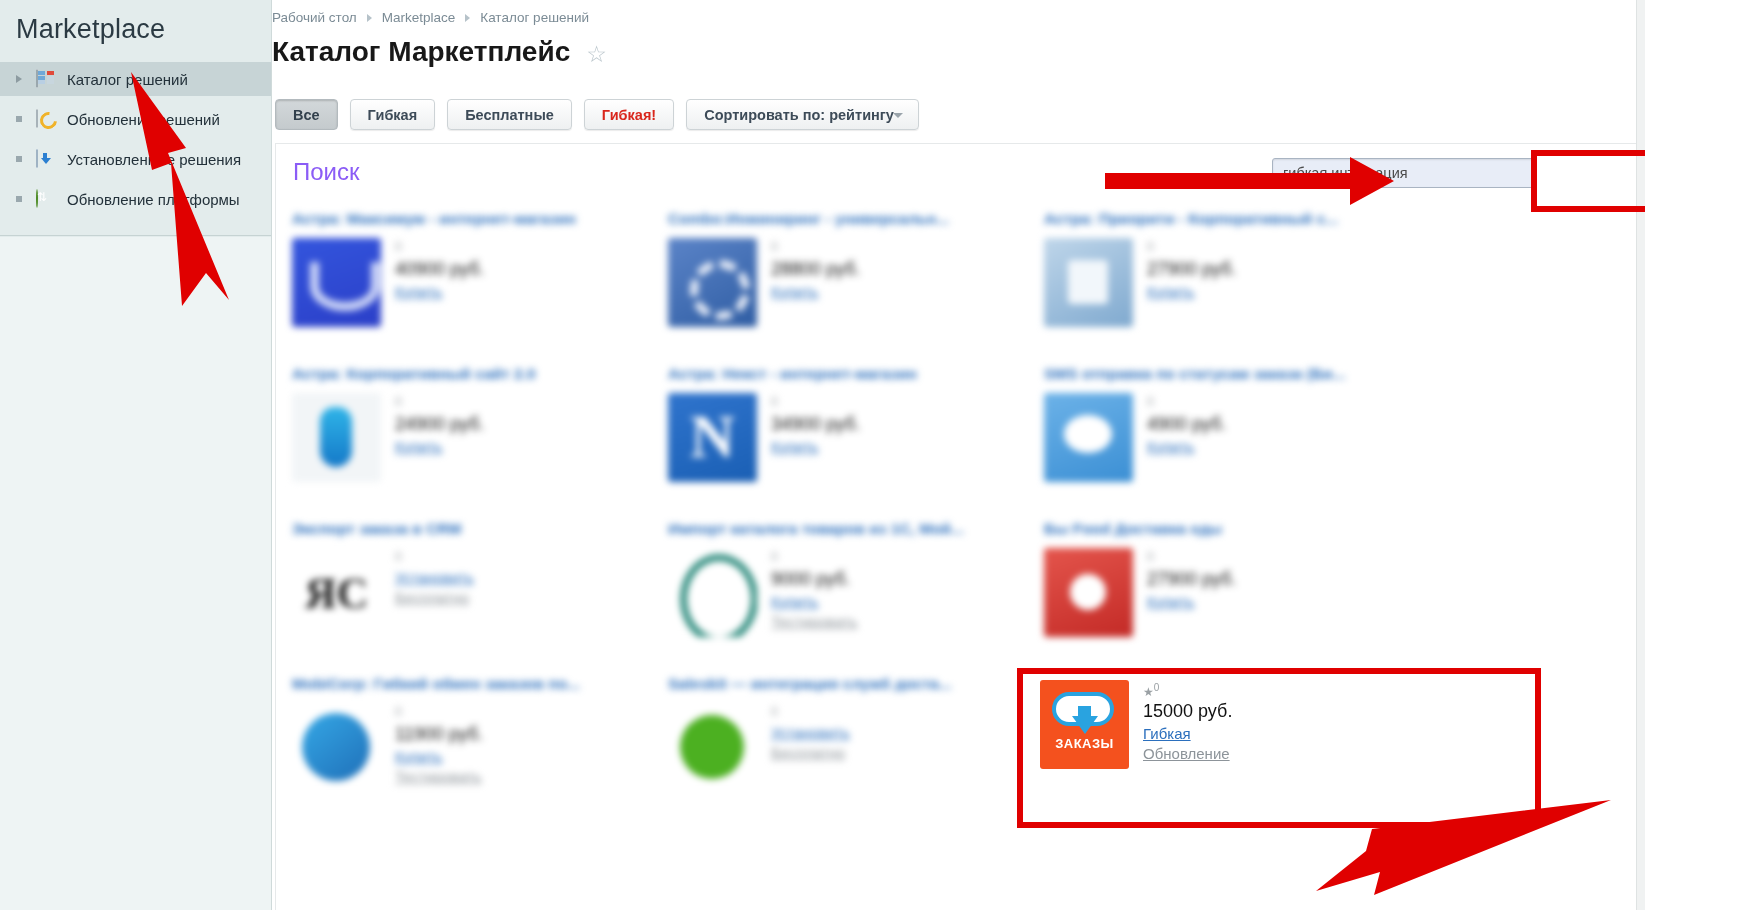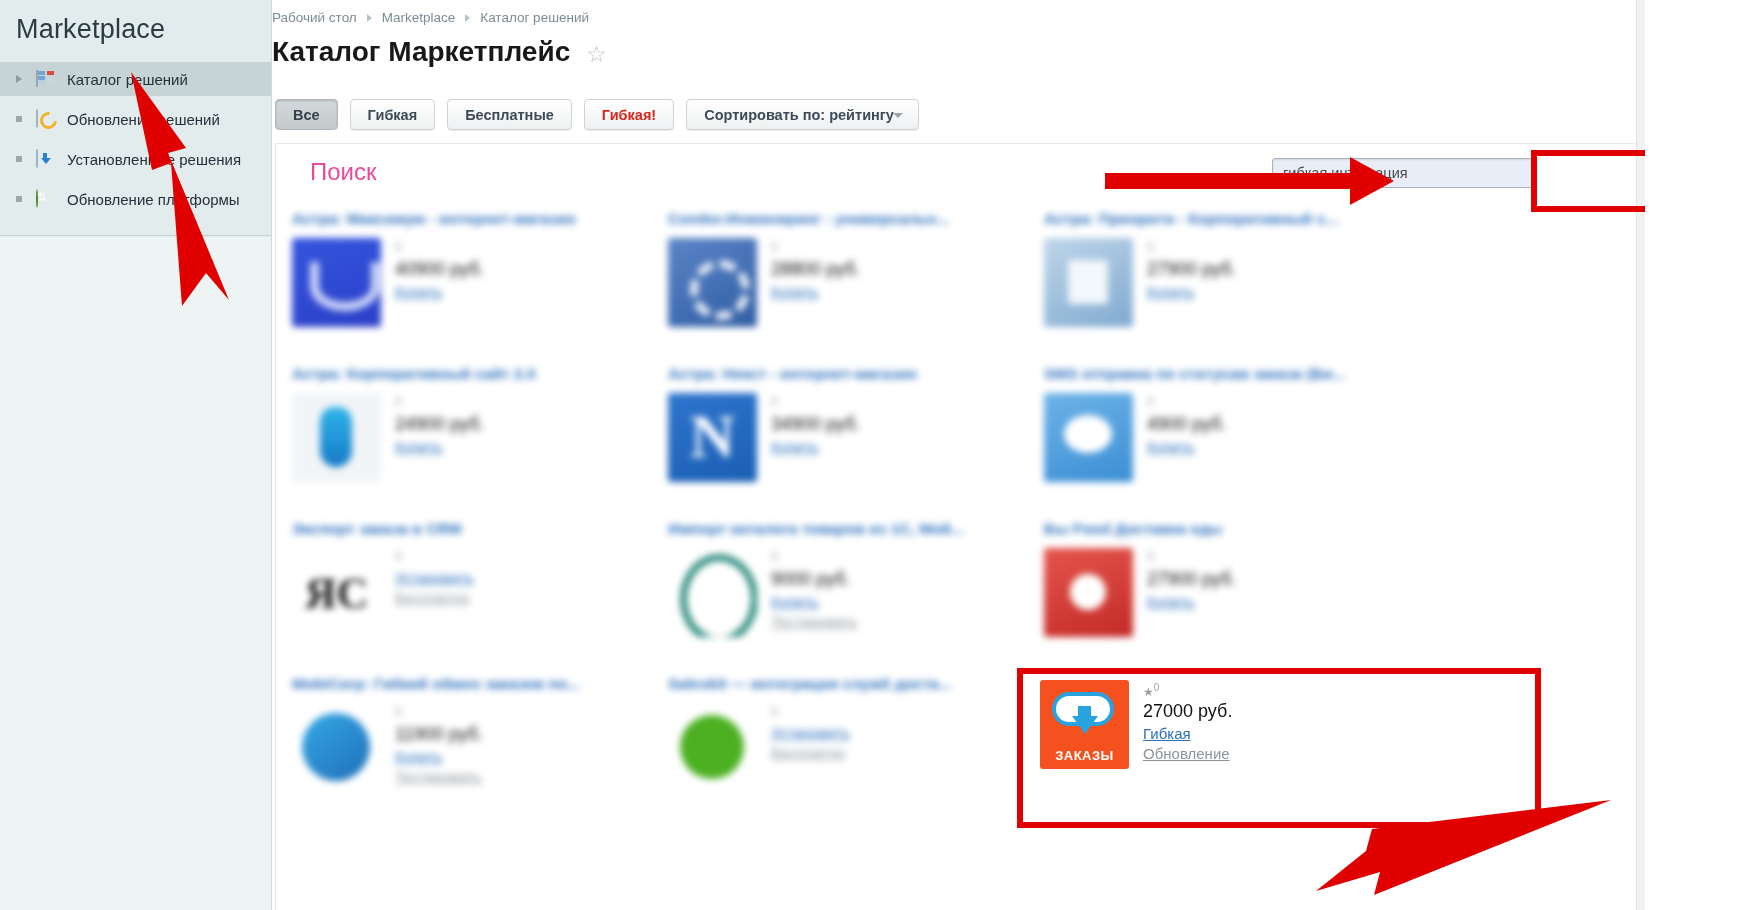--- a/index.html
+++ b/index.html
@@ -264,23 +264,23 @@
     border: 1px solid #e6e9ea;
     border-bottom: none;
   }
   #search-header {
     position: absolute;
     left: 0; top: 0;
     width: 1438px; height: 66px;
   }
   #search-label {
     position: absolute;
-    left: 34px; top: 14px;
+    left: 17px; top: 14px;
     font-size: 24px;
-    color: #ec4899;
+    color: #8b5cf6;
   }
   #search-input {
     position: absolute;
     left: 996px; top: 14px;
     width: 263px; height: 30px;
     background: #e8edf7;
     border: 1px solid #a9b4c2;
     border-radius: 3px;
     box-shadow: inset 0 1px 2px rgba(0,0,0,.10);
     font-size: 14.5px;
@@ -450,21 +450,21 @@
     border-left: 13px solid transparent;
     border-right: 13px solid transparent;
     border-top: 18px solid #29a3e0;
   }
   .logo-orders .arrow-stem {
     position: absolute; left: 38px; top: 26px;
     width: 13px; height: 14px;
     background: #29a3e0;
   }
   .logo-orders .zakazy {
-    position: absolute; left: 0; right: 0; bottom: 6px;
+    position: absolute; left: 0; right: 0; bottom: 18px;
     text-align: center;
     font-size: 13px;
     font-weight: bold;
     color: #ffffff;
     letter-spacing: .5px;
   }
 
   
   #highlight-card {
     position: absolute;
@@ -739,21 +739,21 @@
       <div class="card-logo logo-orders">
         <span class="cloud"></span>
         <span class="arrow-stem"></span>
         <span class="arrow-down"></span>
         <span class="zakazy">ЗАКАЗЫ</span>
       </div>
       <div class="card-info">
         <div class="card-rating">
           <span>★</span><sup>0</sup>
         </div>
-        <div class="card-price">27000 руб.</div>
+        <div class="card-price">15000 руб.</div>
         <a class="card-link" href="#">Гибкая</a>
         <a class="card-link muted" href="#">Обновление</a>
       </div>
     </div>
   </div>
 
   <div class="red-box" id="red-box-search"></div>
   <div class="red-box" id="red-box-card"></div>
 
   <svg id="arrows" viewBox="0 0 1741 910">

